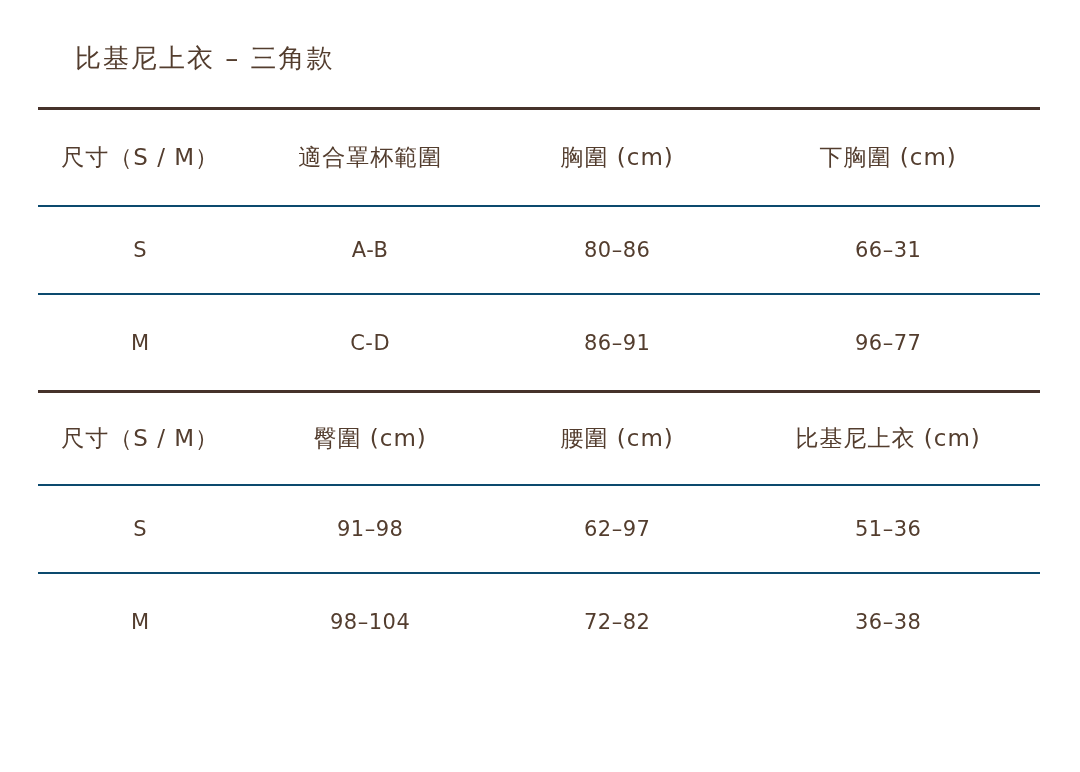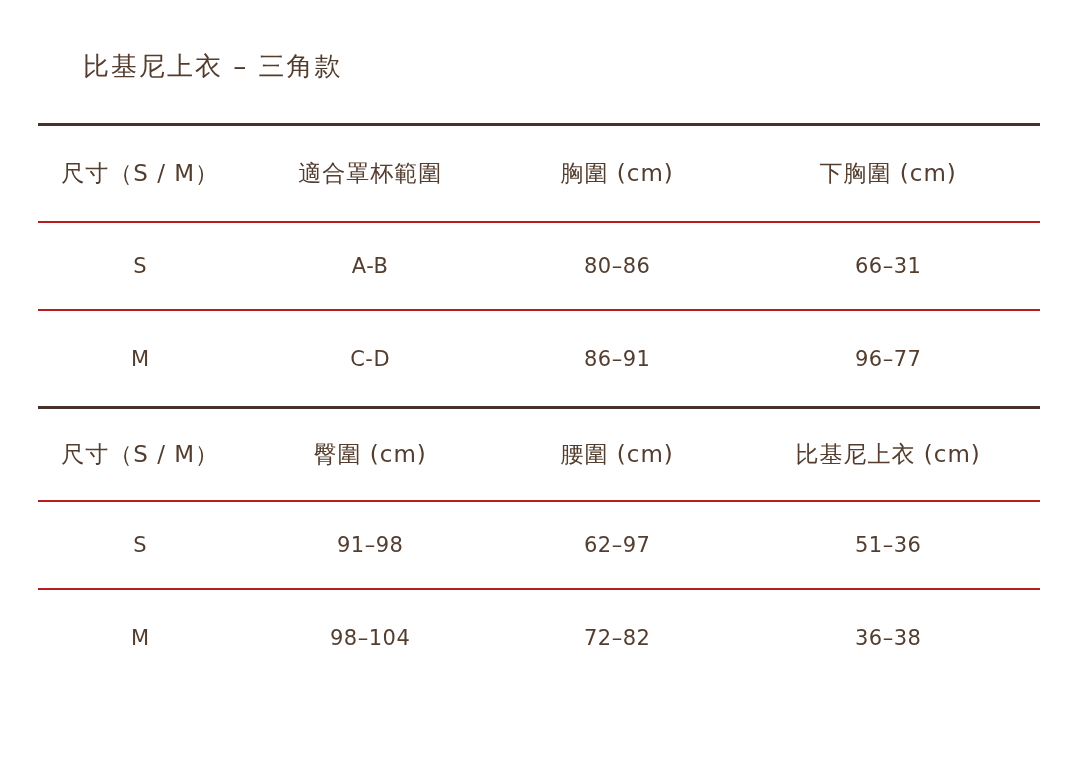--- a/index.html
+++ b/index.html
@@ -14,21 +14,21 @@
     font-family: "DejaVu Sans", "Liberation Sans", sans-serif;
     overflow: hidden;
   }
   .sheet {
     box-sizing: border-box;
     width: 1080px;
     height: 772px;
     padding: 0 40px 0 38px;
   }
   .section-title {
-    margin: 8px;
+    margin: 0;
     padding-left: 37px;
     font-size: 26px;
     font-weight: 500;
     letter-spacing: 2px;
     line-height: 28px;
     color: #533d2e;
   }
   .title-top {
     padding-top: 44px;
     padding-bottom: 35px;
@@ -62,21 +62,21 @@
   table.size-table th {
     font-size: 23px;
     letter-spacing: 1px;
   }
   table.size-table td {
     font-size: 21px;
     letter-spacing: 0.5px;
   }
   tr.ruled th,
   tr.ruled td {
-    border-bottom: 2px solid #b91c1c;
+    border-bottom: 2px solid #0c4a6e;
   }
   .t1 .header-row { height: 96px; }
   .t1 .row-s      { height: 88px; }
   .t1 .row-m      { height: 96px; }
   .t2 .header-row { height: 92px; }
   .t2 .row-s      { height: 88px; }
   .t2 .row-m      { height: 96px; }
 </style>
 </head>
 <body>

